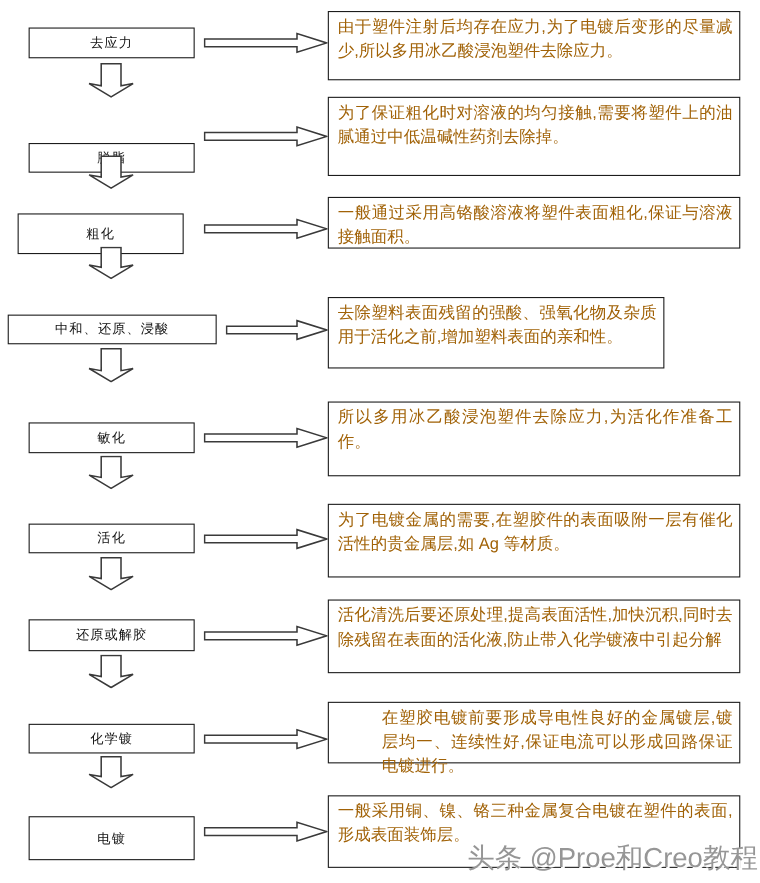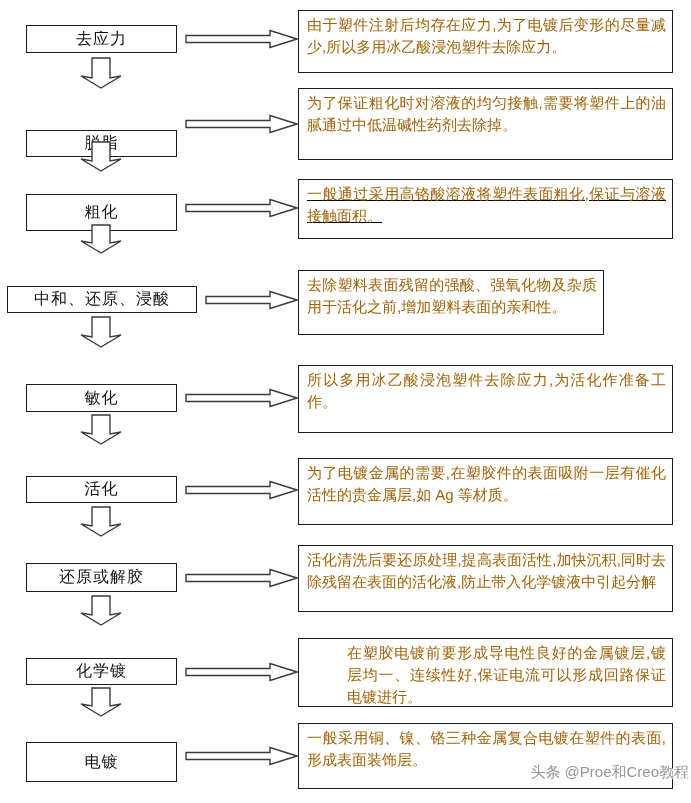--- a/index.html
+++ b/index.html
@@ -11,38 +11,38 @@
     overflow:hidden;
   }
   .step-box{
     position:absolute;
     border:1px solid #1c1c1c;
     background:#ffffff;
     display:flex;align-items:center;justify-content:center;
     box-sizing:border-box;
   }
   .step-label{
-    font-size:16px;color:#111;letter-spacing:1px;white-space:nowrap;
+    font-size:12px;color:#111;letter-spacing:1px;white-space:nowrap;
   }
   .desc-box{
     position:absolute;
     border:1px solid #1c1c1c;
     background:#ffffff;
     box-sizing:border-box;
     padding:3px 6px 3px 8px;
   }
   .desc-text{
     font-size:15px;line-height:22px;color:#a16207;
     text-align:justify;
   }
   .arrow-svg{position:absolute;display:block;}
   #watermark{
     position:absolute;
     right:2px;top:763px;
-    font-size:15px;
+    font-size:25px;
     letter-spacing:0px;
     white-space:nowrap;
     text-shadow:2px 2px 0 rgba(255,255,255,0.95), 1px 1px 0 rgba(255,255,255,0.9);
     z-index:5;
   }
 </style>
 </head>
 <body>
 
 <div id="canvas">
@@ -64,27 +64,27 @@
     </div>
     <svg width="113" height="20" viewBox="0 0 113 20" class="arrow-svg" style="left: 185px; top: 113.5px;">
       <polygon points="1,6.5 85,6.5 85,1.5 112,10 85,18.5 85,13.5 1,13.5" fill="#ffffff" stroke="#3a3a3a" stroke-width="1.4"></polygon>
     </svg>
     <div class="desc-box" style="left: 298px; top: 88px; width: 375px; height: 72px;">
       <div class="desc-text">为了保证粗化时对溶液的均匀接触,需要将塑件上的油腻通过中低温碱性药剂去除掉。</div>
     </div>
     <svg width="42" height="31" viewBox="0 0 42 31" class="arrow-svg" style="left: 80px; top: 141px;">
       <polygon points="12,1 30,1 30,20 41,18 21,30 1,18 12,20" fill="#ffffff" stroke="#3a3a3a" stroke-width="1.4"></polygon>
     </svg>
-    <div class="step-box" style="left: 26px; top: 194px; width: 151px; height: 37px;">
+    <div class="step-box" style="left: 16px; top: 194px; width: 151px; height: 37px;">
       <span class="step-label">粗化</span>
     </div>
     <svg width="113" height="20" viewBox="0 0 113 20" class="arrow-svg" style="left: 185px; top: 197.5px;">
       <polygon points="1,6.5 85,6.5 85,1.5 112,10 85,18.5 85,13.5 1,13.5" fill="#ffffff" stroke="#3a3a3a" stroke-width="1.4"></polygon>
     </svg>
-    <div class="desc-box" style="left: 298px; top: 179px; width: 375px; height: 60px; text-decoration: underline;">
+    <div class="desc-box" style="left: 298px; top: 179px; width: 375px; height: 47px;">
       <div class="desc-text">一般通过采用高铬酸溶液将塑件表面粗化,保证与溶液接触面积。</div>
     </div>
     <svg width="42" height="30" viewBox="0 0 42 30" class="arrow-svg" style="left: 80px; top: 224px;">
       <polygon points="12,1 30,1 30,19 41,17 21,29 1,17 12,19" fill="#ffffff" stroke="#3a3a3a" stroke-width="1.4"></polygon>
     </svg>
     <div class="step-box" style="left: 7px; top: 286px; width: 190px; height: 27px;">
       <span class="step-label">中和、还原、浸酸</span>
     </div>
     <svg width="93" height="20" viewBox="0 0 93 20" class="arrow-svg" style="left: 205px; top: 289.5px;">
       <polygon points="1,6.5 65,6.5 65,1.5 92,10 65,18.5 65,13.5 1,13.5" fill="#ffffff" stroke="#3a3a3a" stroke-width="1.4"></polygon>
@@ -130,21 +130,21 @@
     </div>
     <svg width="42" height="31" viewBox="0 0 42 31" class="arrow-svg" style="left: 80px; top: 595px;">
       <polygon points="12,1 30,1 30,20 41,18 21,30 1,18 12,20" fill="#ffffff" stroke="#3a3a3a" stroke-width="1.4"></polygon>
     </svg>
     <div class="step-box" style="left: 26px; top: 658px; width: 151px; height: 27px;">
       <span class="step-label">化学镀</span>
     </div>
     <svg width="113" height="20" viewBox="0 0 113 20" class="arrow-svg" style="left: 185px; top: 661.5px;">
       <polygon points="1,6.5 85,6.5 85,1.5 112,10 85,18.5 85,13.5 1,13.5" fill="#ffffff" stroke="#3a3a3a" stroke-width="1.4"></polygon>
     </svg>
-    <div class="desc-box" style="left: 298px; top: 638px; width: 375px; height: 69px; padding-left: 48px;">
+    <div class="desc-box" style="left: 298px; top: 638px; width: 375px; height: 56px; padding-left: 48px;">
       <div class="desc-text">在塑胶电镀前要形成导电性良好的金属镀层,镀层均一、连续性好,保证电流可以形成回路保证电镀进行。</div>
     </div>
     <svg width="42" height="30" viewBox="0 0 42 30" class="arrow-svg" style="left: 80px; top: 687px;">
       <polygon points="12,1 30,1 30,19 41,17 21,29 1,17 12,19" fill="#ffffff" stroke="#3a3a3a" stroke-width="1.4"></polygon>
     </svg>
     <div class="step-box" style="left: 26px; top: 742px; width: 151px; height: 40px;">
       <span class="step-label">电镀</span>
     </div>
     <svg width="113" height="20" viewBox="0 0 113 20" class="arrow-svg" style="left: 185px; top: 746px;">
       <polygon points="1,6.5 85,6.5 85,1.5 112,10 85,18.5 85,13.5 1,13.5" fill="#ffffff" stroke="#3a3a3a" stroke-width="1.4"></polygon>

